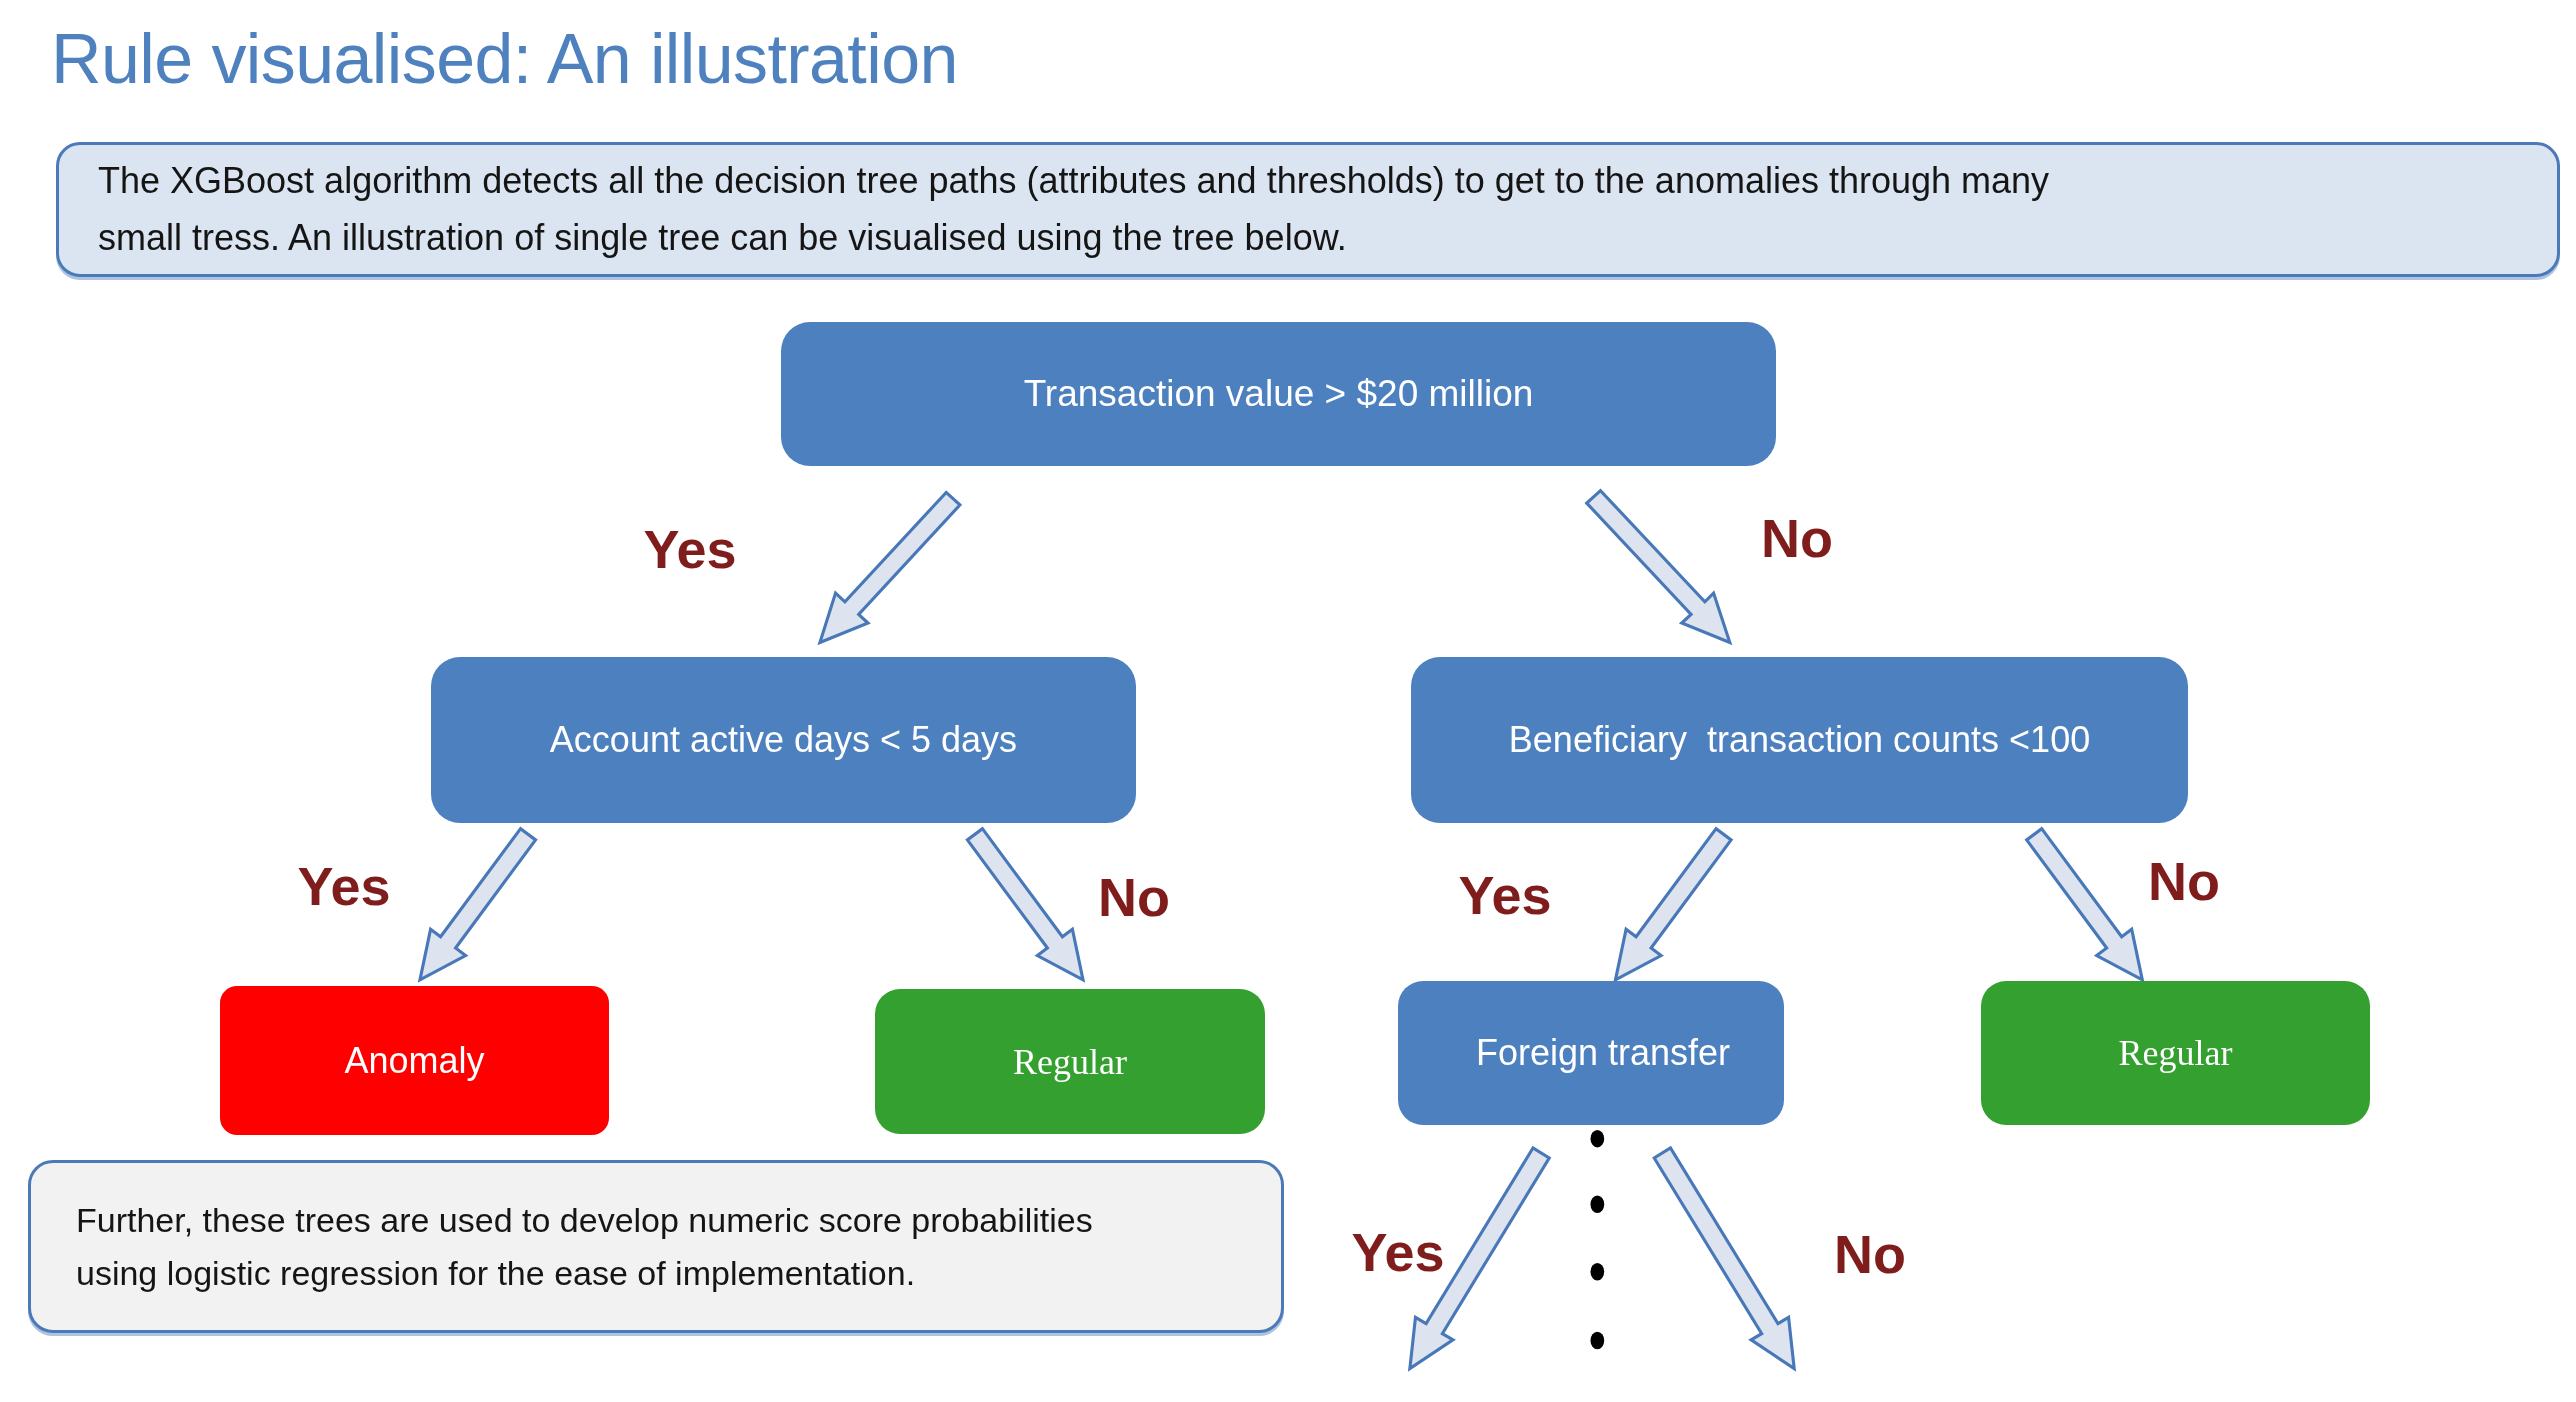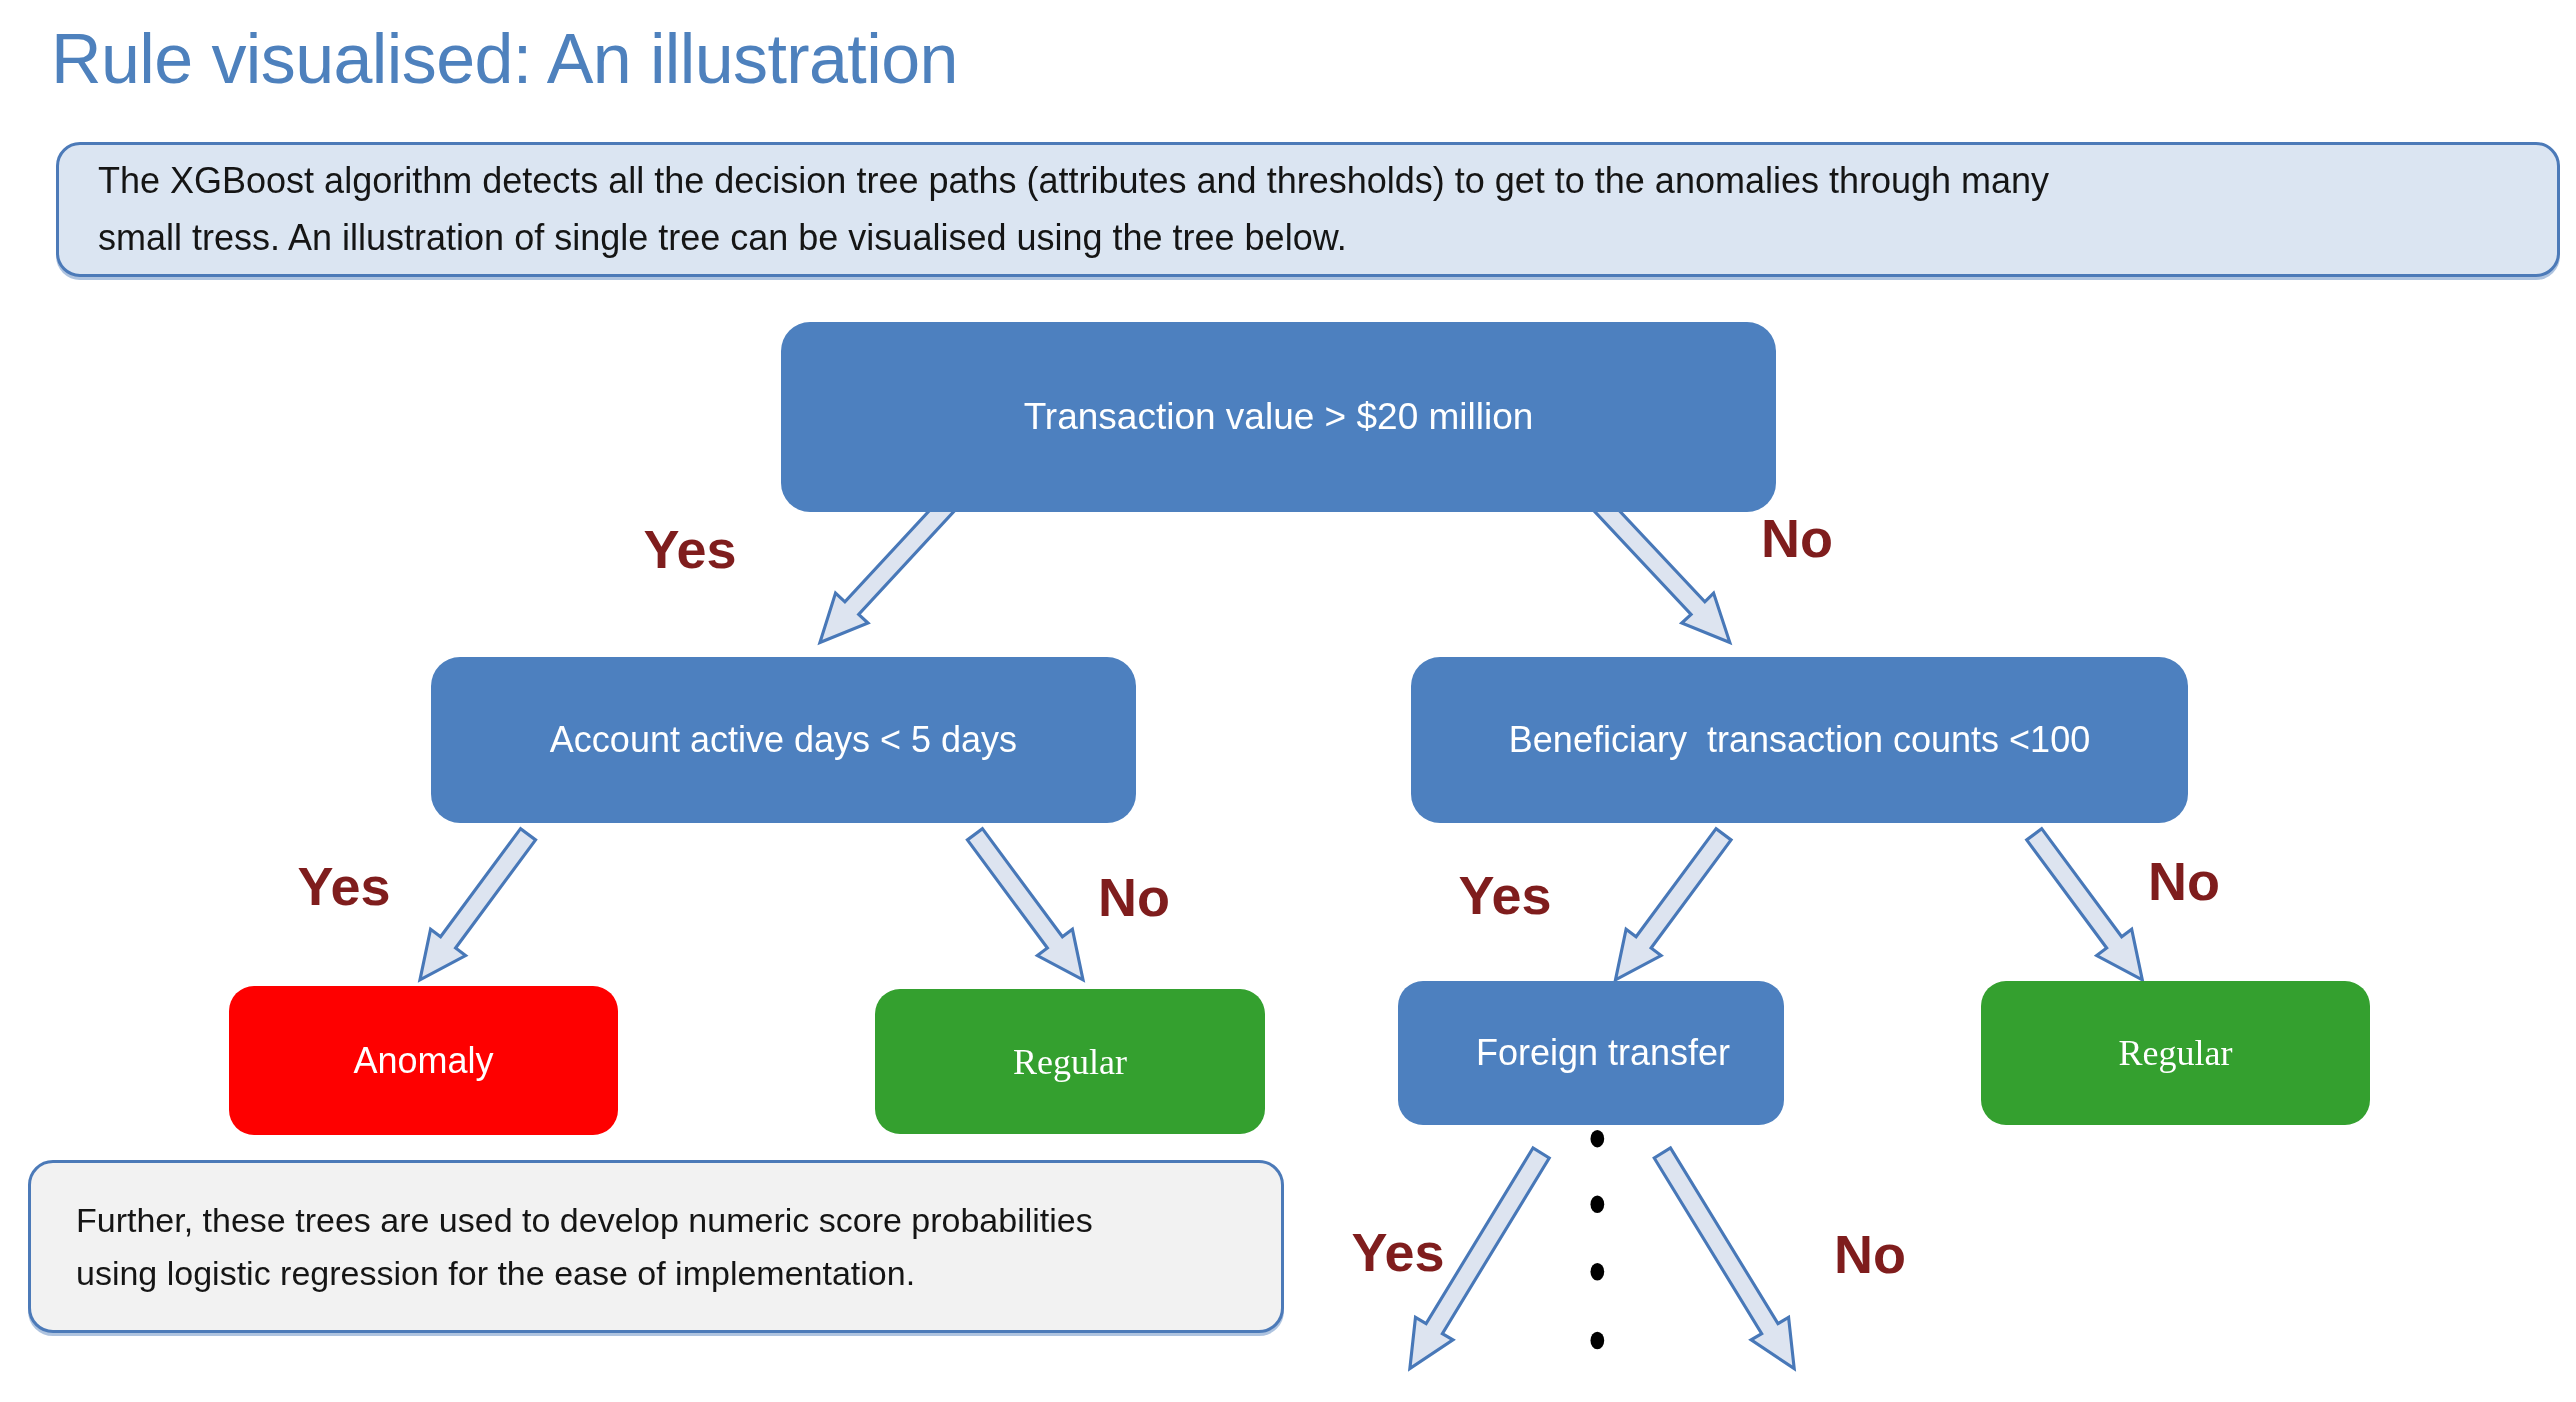--- a/index.html
+++ b/index.html
@@ -43,25 +43,25 @@
     position:absolute;box-sizing:border-box;
     display:flex;align-items:center;justify-content:center;
     text-align:center;color:var(--node-text,#ffffff);
     border-radius:29px;
   }
   .node span{white-space:pre-wrap;font-size:36px;}
   .blue{background:var(--accent-blue,#4d80bf);}
   .red{background:var(--anomaly-red,#fe0000);}
   .green{background:var(--regular-green,#34a02f);font-family:Liberation Serif, serif;}
 
-  .n-root {left:781px;top:322px;width:995px;height:190px;}
+  .n-root {left:781px;top:322px;width:995px;height:144px;}
   .n-root span{font-size:37px;}
   .n-left {left:431px; top:657px;width:705px;height:166px;}
   .n-right{left:1411px;top:657px;width:777px;height:166px;}
-  .n-anom {left:229px; top:986px;width:389px;height:149px;border-radius:25px;}
+  .n-anom {left:220px; top:986px;width:389px;height:149px;border-radius:17px;}
   .n-reg1 {left:875px;top:989px;width:390px;height:145px;border-radius:25px;}
   .n-for  {left:1398px;top:981px;width:386px;height:144px;border-radius:25px;padding-left:24px;}
   .n-reg2 {left:1981px;top:981px;width:389px;height:144px;border-radius:25px;}
 
   
   .edge-label{
     position:absolute;transform:translate(-50%,-50%);
     font-size:54px;font-weight:700;color:#7f1d1d;white-space:nowrap;
   }
   .el-root-yes{left:690px;top:549px;}

